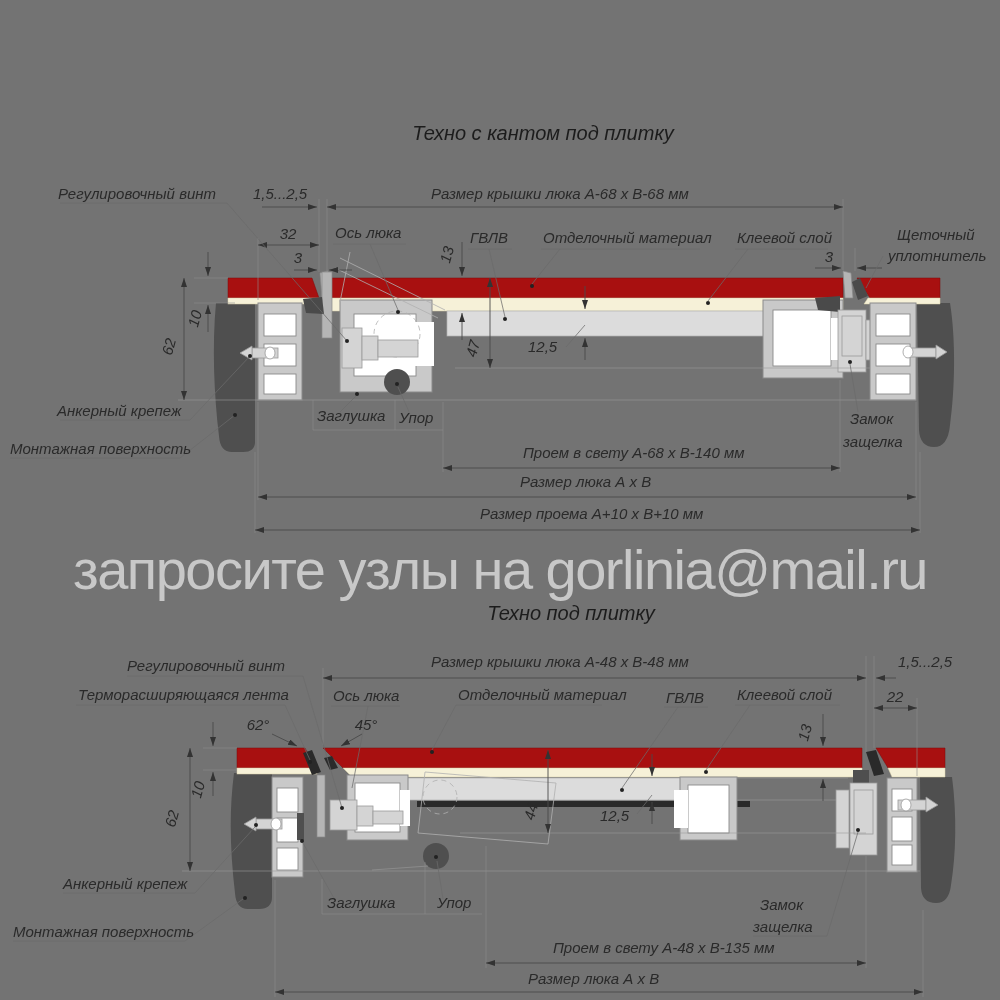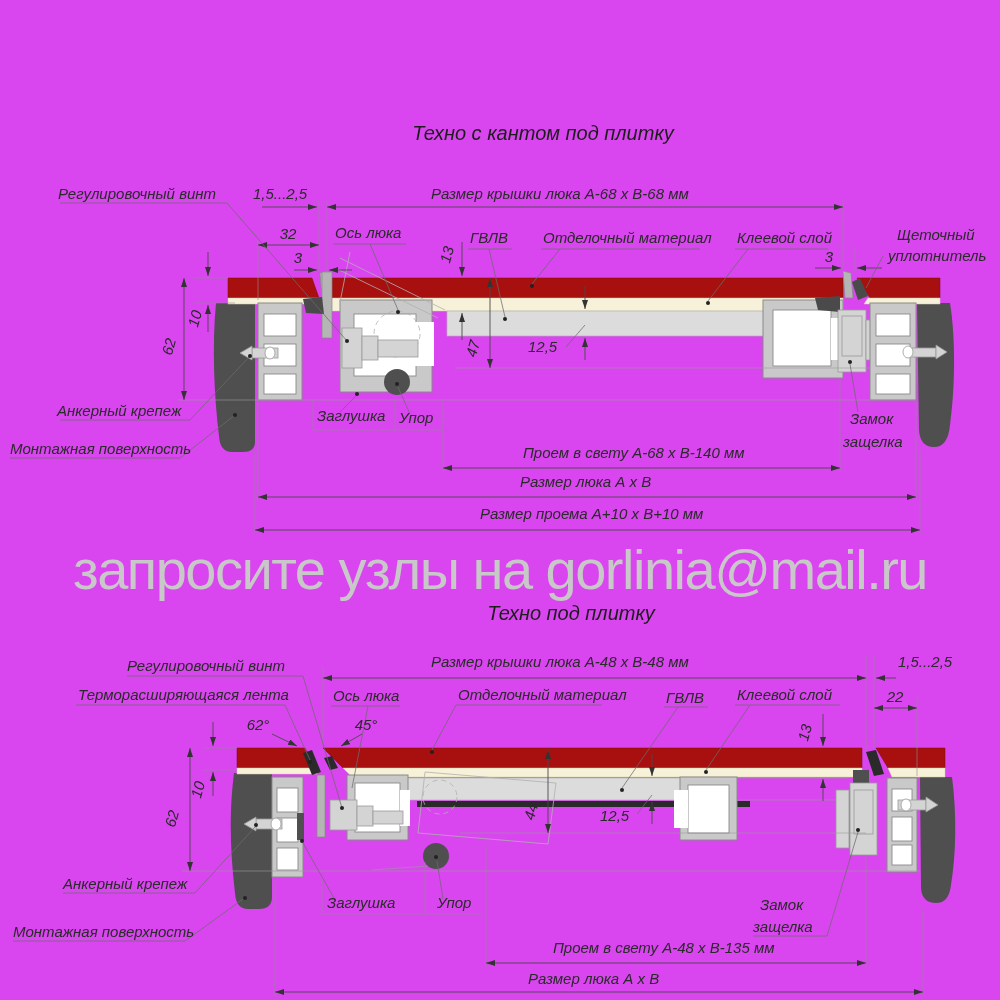--- a/index.html
+++ b/index.html
@@ -1,16 +1,16 @@
 <!DOCTYPE html>
 <html><head>
 <meta charset="utf-8">
 <style>
   html,body{margin:0;padding:0;background:#fff}
-  #stage{position:relative;width:1000px;height:1000px;background:#d946ef;overflow:hidden}
+  #stage{position:relative;width:1000px;height:1000px;background:#737373;overflow:hidden}
   svg{display:block}
   .dim{stroke:#4a4a4a;stroke-width:.9;fill:none}
   .ext{stroke:#8f8f8f;stroke-width:.6;fill:none}
   .cons{stroke:#9a9a9a;stroke-width:.6;fill:none}
   .lead{stroke:#6b6b6b;stroke-width:.75;fill:none}
   .lbl{font:italic 15px "Liberation Sans",sans-serif;fill:#2a2a2a}
   .lblm{font:italic 15px "Liberation Sans",sans-serif;fill:#2a2a2a;text-anchor:middle}
   .ttl{font:italic 20px "Liberation Sans",sans-serif;fill:#1c1c1c;text-anchor:middle}
   .wm{font:56px "Liberation Sans",sans-serif;fill:#c8c8c8;letter-spacing:-1.5px;text-anchor:middle}
   .tile{fill:#a81010;stroke:#7c0b0b;stroke-width:.5}

